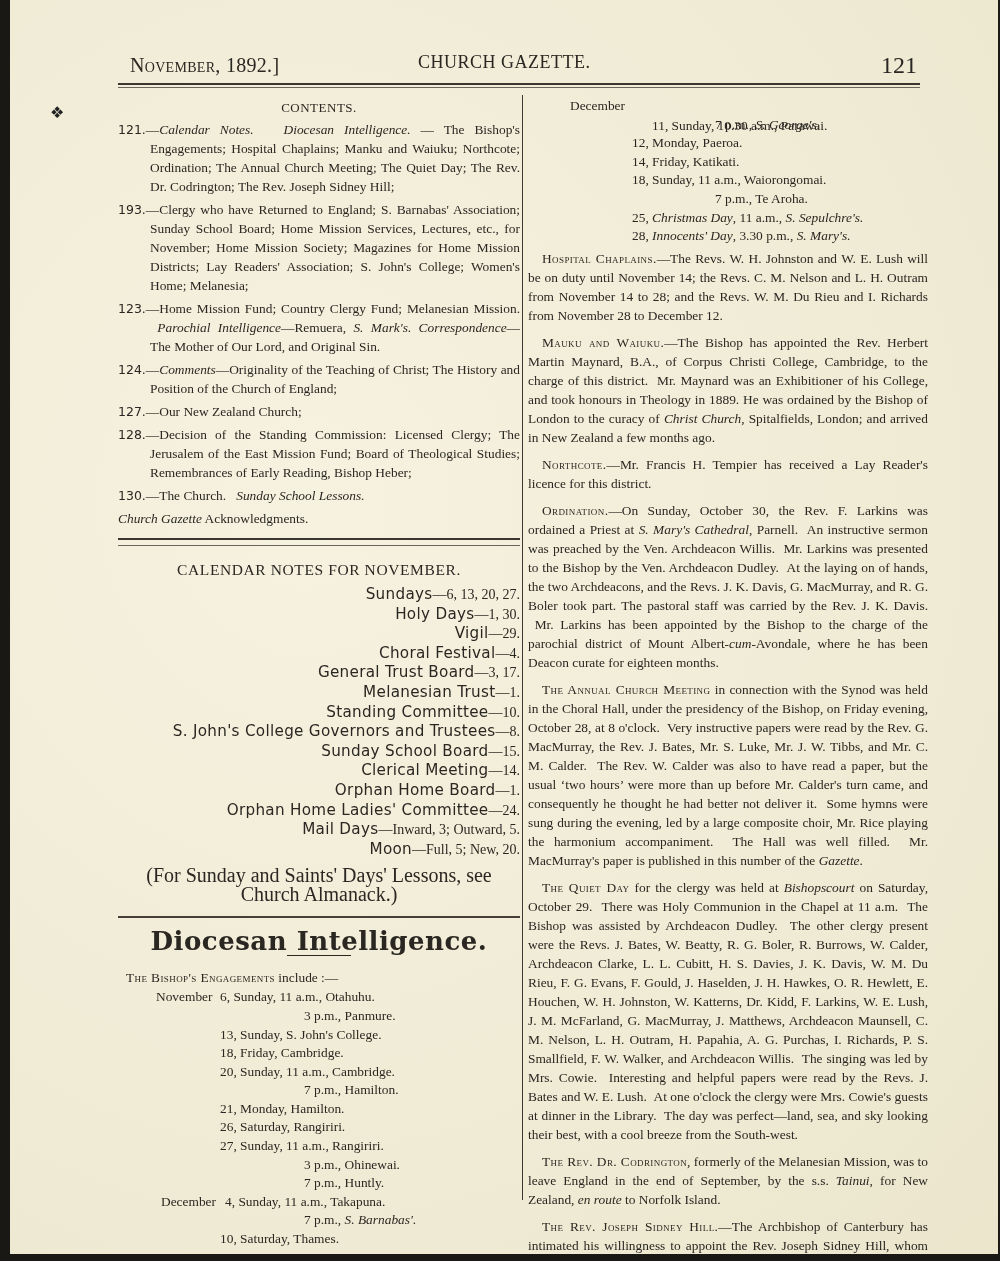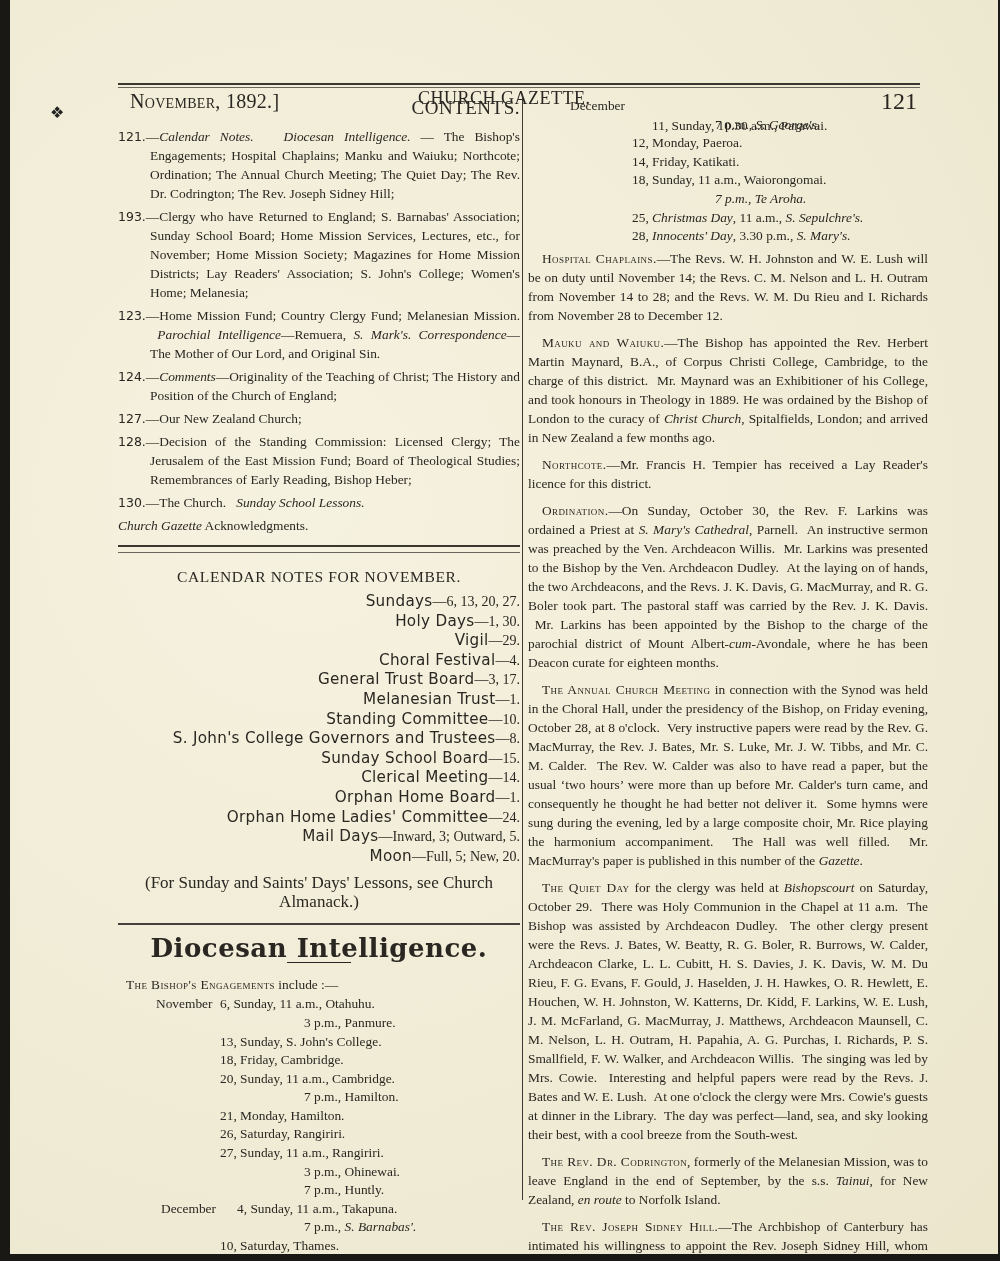--- a/index.html
+++ b/index.html
@@ -11,43 +11,43 @@
   }
   .page {
     position:absolute; left:10px; top:0; width:988px; height:1254px;
     background:#f3efdb;
     background-image: radial-gradient(ellipse at 30% 40%, #f6f2e0 0%, #efead3 70%, #ebe5cc 100%);
   }
   .edge-left { position:absolute; left:0; top:0; width:10px; height:1261px; background:#1a1815; }
   .edge-bottom { position:absolute; left:0; top:1254px; width:1000px; height:7px; background:#1a1815; }
   .mark { position:absolute; left:40px; top:103px; font-size:16px; color:#222; }
 
-  .hdr { position:absolute; top:52px; left:0; width:988px; height:30px;margin-top:36px; }
+  .hdr { position:absolute; top:52px; left:0; width:988px; height:30px; }
   .hdr .date { position:absolute; left:120px; top:2px; font-size:20px; font-variant:small-caps; letter-spacing:0.3px; }
   .hdr .title { position:absolute; left:408px; top:0; font-size:18px; letter-spacing:0.5px; }
   .hdr .pnum { position:absolute; left:871px; top:0; font-size:24px; }
   .rule-top1 { position:absolute; left:108px; top:83px; width:802px; border-top:2px solid #3a3630; }
   .rule-top2 { position:absolute; left:108px; top:87px; width:802px; border-top:1px solid #6a655c; }
   .col-rule { position:absolute; left:512px; top:95px; height:1105px; border-left:1px solid #3c3832; }
 
   .col { position:absolute; font-size:13.4px; line-height:19px; text-align:justify; }
   .left { left:108px; top:98px; width:402px; }
   .right { left:518px; top:96px; width:400px; }
 
-  .sec-head { text-align:right; font-size:19px; letter-spacing:0.5px; margin-bottom:10px; }
+  .sec-head { text-align:center; font-size:13px; letter-spacing:0.5px; margin-bottom:3px; }
   .toc-item { padding-left:32px; text-indent:-32px; margin-bottom:4px; }
   .toc-item .num { font-family:"DejaVu Sans", sans-serif; font-size:12.5px; }
   i { font-style:italic; }
   .sc { font-variant:small-caps; letter-spacing:0.4px; }
 
   .double-rule { margin:10px 0 10px 0; height:5px; border-top:2px solid #3a3630; border-bottom:1px solid #6a655c; }
   .cal-head { text-align:center; font-size:15.5px; letter-spacing:0.6px; margin:14px 0 6px; }
   .cal-row { font-size:14px; line-height:19.6px; text-align:right; }
   .cal-row .lbl { font-family:"DejaVu Sans", sans-serif; font-size:15.2px; letter-spacing:0.3px; }
-  .cal-note { text-align:center; font-size:17px; line-height:19px; margin:7px 12px 0; }
+  .cal-note { text-align:center; font-size:20px; line-height:19px; margin:7px 12px 0; }
   .single-rule { margin:12px 0 0; border-top:2px solid #45413a; }
 
   .gothic { text-align:center; font-family:"DejaVu Serif", serif; font-weight:bold; font-size:26px; letter-spacing:0.5px; margin:14px 0 4px; }
   .short-rule { width:64px; margin:0 auto 12px; border-top:1px solid #2a2722; }
 
   .eng-intro { margin-left:8px; margin-bottom:0; text-align:left; }
   .eng { position:relative; height:18.6px; white-space:nowrap; }
   .eng span { position:absolute; top:0; }
 
   .para { text-indent:14px; margin-bottom:8px; }
@@ -137,21 +137,21 @@
           <span style="left: 102px;">27, Sunday, 11 a.m., Rangiriri.</span>
         </div>
         <div class="eng">
           <span style="left: 186px;">3 p.m., Ohinewai.</span>
         </div>
         <div class="eng">
           <span style="left: 186px;">7 p.m., Huntly.</span>
         </div>
         <div class="eng">
           <span style="left: 43px;">December</span>
-          <span style="left: 119px;">4, Sunday, 11 a.m., Takapuna.</span>
+          <span style="left: 107px;">4, Sunday, 11 a.m., Takapuna.</span>
         </div>
         <div class="eng">
           <span style="left: 186px;">7 p.m., <i>S. Barnabas'.</i></span>
         </div>
         <div class="eng">
           <span style="left: 102px;">10, Saturday, Thames.</span>
         </div>
       </div>
   </div>
 
@@ -167,21 +167,21 @@
         <div class="eng">
           <span style="left: 104px;">12, Monday, Paeroa.</span>
         </div>
         <div class="eng">
           <span style="left: 104px;">14, Friday, Katikati.</span>
         </div>
         <div class="eng">
           <span style="left: 104px;">18, Sunday, 11 a.m., Waiorongomai.</span>
         </div>
         <div class="eng">
-          <span style="left: 187px; font-style: italic;">7 p.m., Te Aroha.</span>
+          <span style="left: 187px;">7 p.m., Te Aroha.</span>
         </div>
         <div class="eng">
           <span style="left: 104px;">25, <i>Christmas Day</i>, 11 a.m., <i>S. Sepulchre's.</i></span>
         </div>
         <div class="eng">
           <span style="left: 104px;">28, <i>Innocents' Day</i>, 3.30 p.m., <i>S. Mary's.</i></span>
         </div>
       </div>
     <div id="paras" style="margin-top:4px">
         <div class="para"><span class="sc">Hospital Chaplains.</span>—The Revs. W. H. Johnston and W. E. Lush will be on duty until November 14; the Revs. C. M. Nelson and L. H. Outram from November 14 to 28; and the Revs. W. M. Du Rieu and I. Richards from November 28 to December 12.</div>

